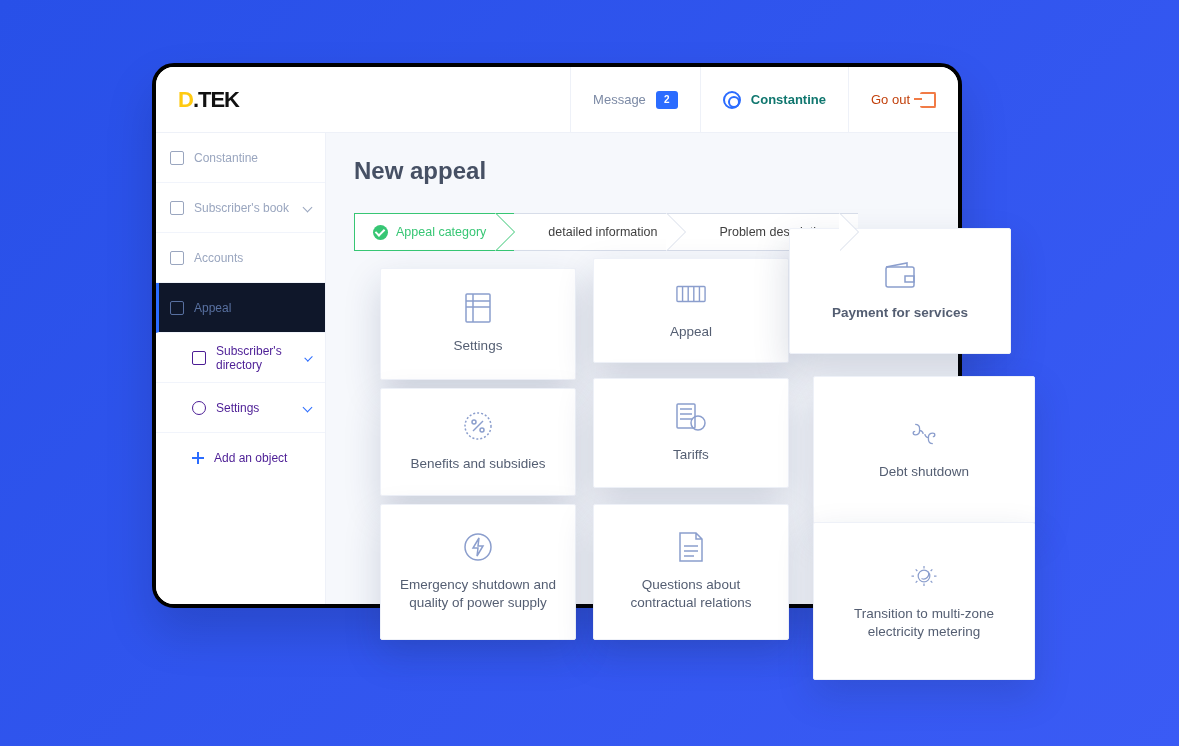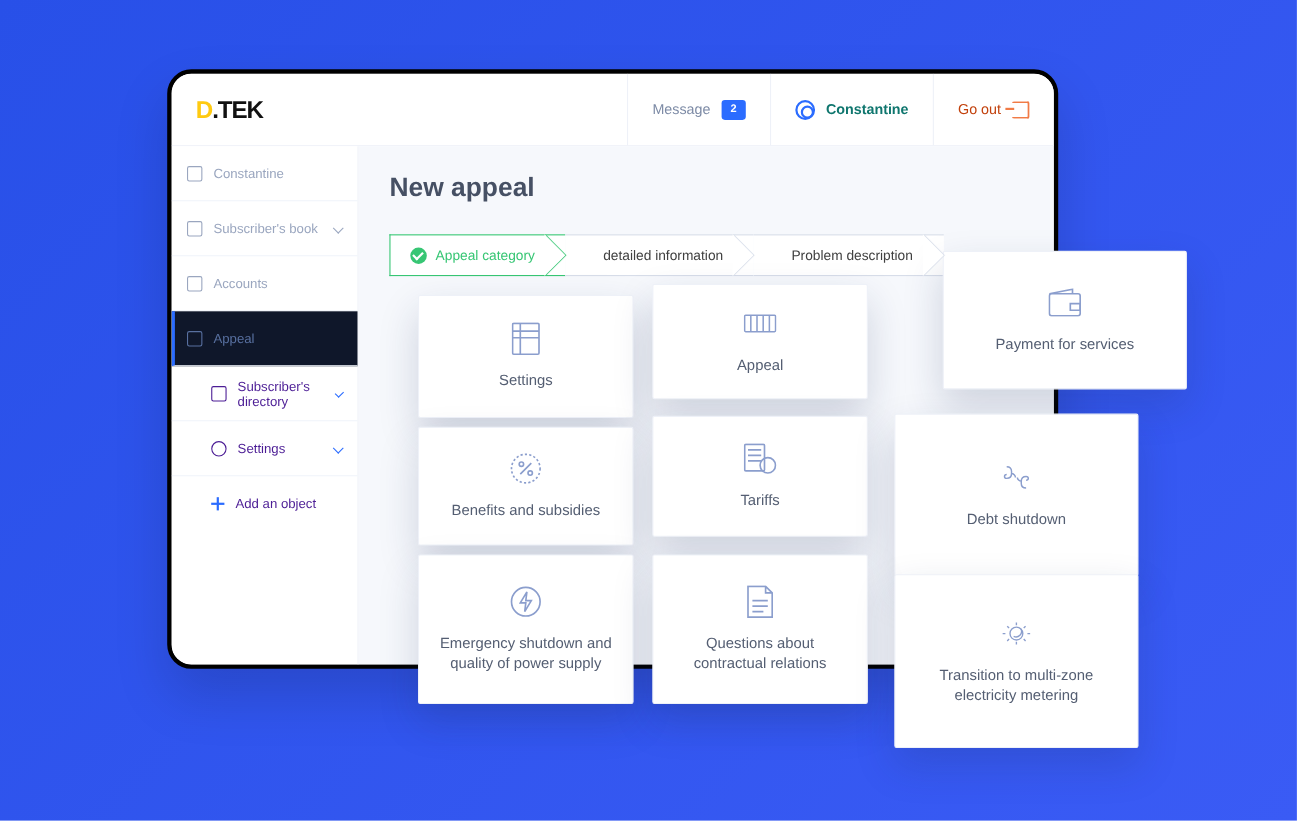--- a/index.html
+++ b/index.html
@@ -309,21 +309,21 @@
 <div class="card" style="left:593px; top:258px; width:196px; height:105px;">
   <div class="pic">
     <svg width="32" height="18" viewBox="0 0 32 18" fill="none" stroke="currentColor" stroke-width="1.5">
         <rect x="1" y="1" width="30" height="16" rx="1"></rect>
         <path d="M7 1v16M13 1v16M19 1v16M25 1v16"></path>
       </svg>
   </div>
   <span>Appeal</span>
 </div>
 
-<div class="card" style="left:857px; top:228px; width:222px; height:126px;">
+<div class="card" style="left:789px; top:228px; width:222px; height:126px;font-weight:bold;">
   <div class="pic">
     <svg width="30" height="26" viewBox="0 0 30 26" fill="none" stroke="currentColor" stroke-width="1.5">
         <rect x="1" y="5" width="28" height="20" rx="2"></rect>
         <path d="M1 5 22 1v4M20 14h9v6h-9z"></path>
       </svg>
   </div>
   <span>Payment for services</span>
 </div>
 
 <div class="card" style="left:380px; top:388px; width:196px; height:108px;">

